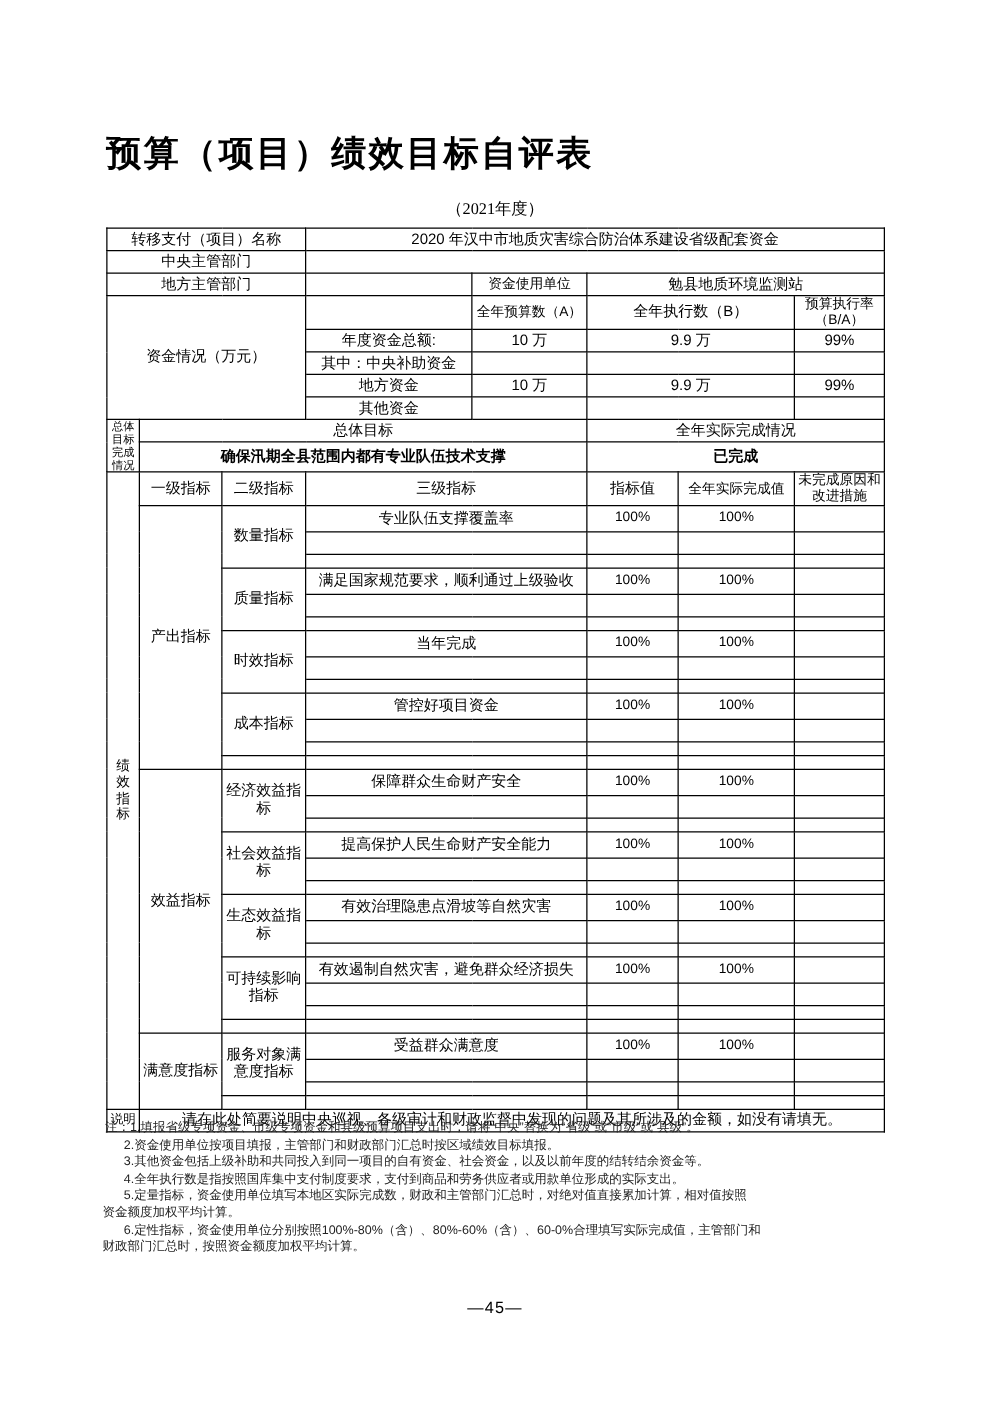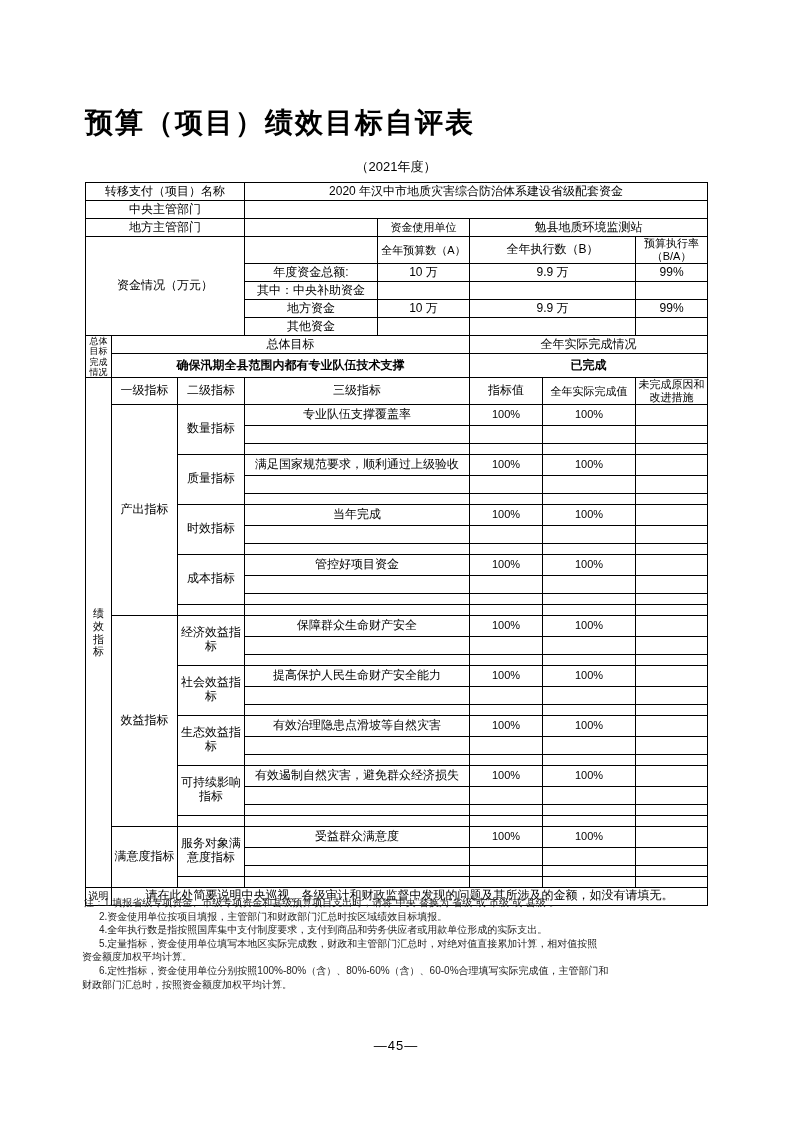--- a/index.html
+++ b/index.html
@@ -7,21 +7,21 @@
     position:relative; width:792px; height:1121px; margin:0 auto;
     background:#ffffff; font-family:"Liberation Sans", sans-serif; color:#000;
     overflow:hidden;
   }
   .title {
     position:absolute; top:104px; left:85px; width:622px;
     text-align:left; font-size:28px; font-weight:bold; letter-spacing:2px;
   }
   .subtitle {
     position:absolute; top:158px; left:85px; width:622px;
-    text-align:center; font-size:13px;
+    text-align:center; font-size:13px;font-family:Liberation Serif, serif;
   }
   table.form {
     position:absolute; top:182px; left:85px; width:622px;
     border-collapse:collapse; table-layout:fixed; font-size:12px;
   }
   table.form td {
     border:1px solid #000; text-align:center; vertical-align:middle;
     padding:0 2px; line-height:1.15; overflow:hidden; word-break:break-all;
   }
   
@@ -348,20 +348,21 @@
         <tr class="r-remark" id="remark-row">
       <td class="tight">说明</td>
       <td colspan="7">请在此处简要说明中央巡视、各级审计和财政监督中发现的问题及其所涉及的金额，如没有请填无。</td>
     </tr>
   </tbody>
     </table>
 
   <div class="notes">
     <div class="note-first">注：1.填报省级专项资金、市级专项资金和县级预算项目支出时，请将“中央”替换为“省级”或“市级”或“县级”。</div>
     <div class="note-item">2.资金使用单位按项目填报，主管部门和财政部门汇总时按区域绩效目标填报。</div>
+    <div class="note-item">3.其他资金包括上级补助和共同投入到同一项目的自有资金、社会资金，以及以前年度的结转结余资金等。</div>
     <div class="note-item">4.全年执行数是指按照国库集中支付制度要求，支付到商品和劳务供应者或用款单位形成的实际支出。</div>
     <div class="note-item">5.定量指标，资金使用单位填写本地区实际完成数，财政和主管部门汇总时，对绝对值直接累加计算，相对值按照</div>
     <div class="note-hang">资金额度加权平均计算。</div>
     <div class="note-item">6.定性指标，资金使用单位分别按照100%-80%（含）、80%-60%（含）、60-0%合理填写实际完成值，主管部门和</div>
     <div class="note-hang">财政部门汇总时，按照资金额度加权平均计算。</div>
   </div>
 
   <div class="pagenum">—45—</div>
 </div>
 

